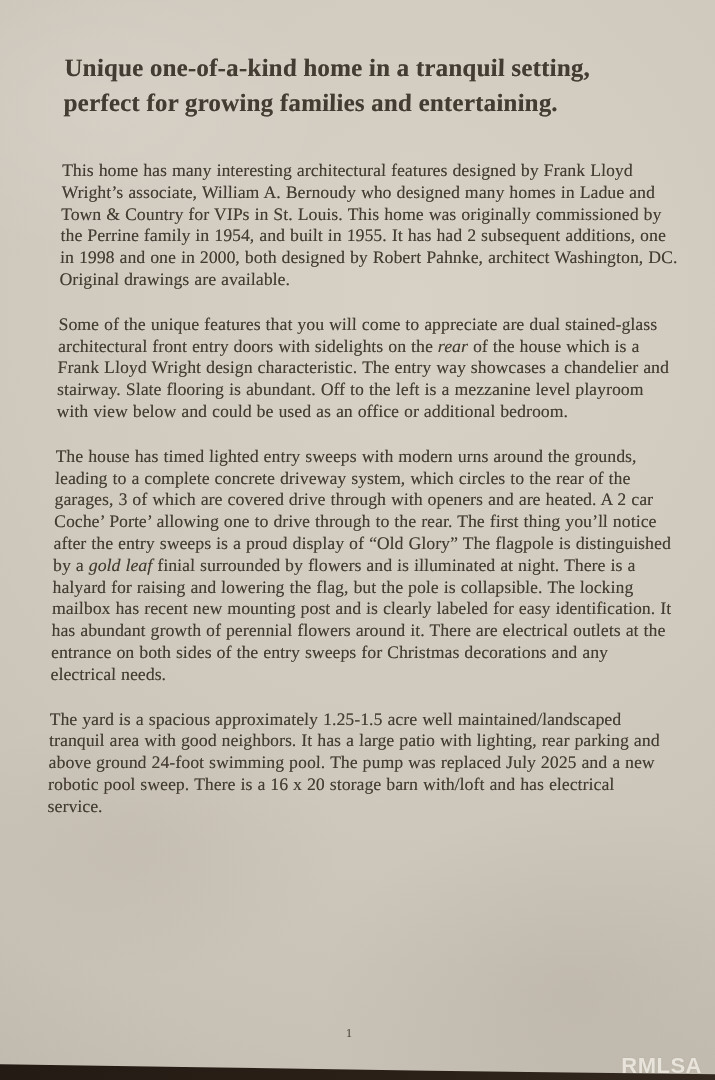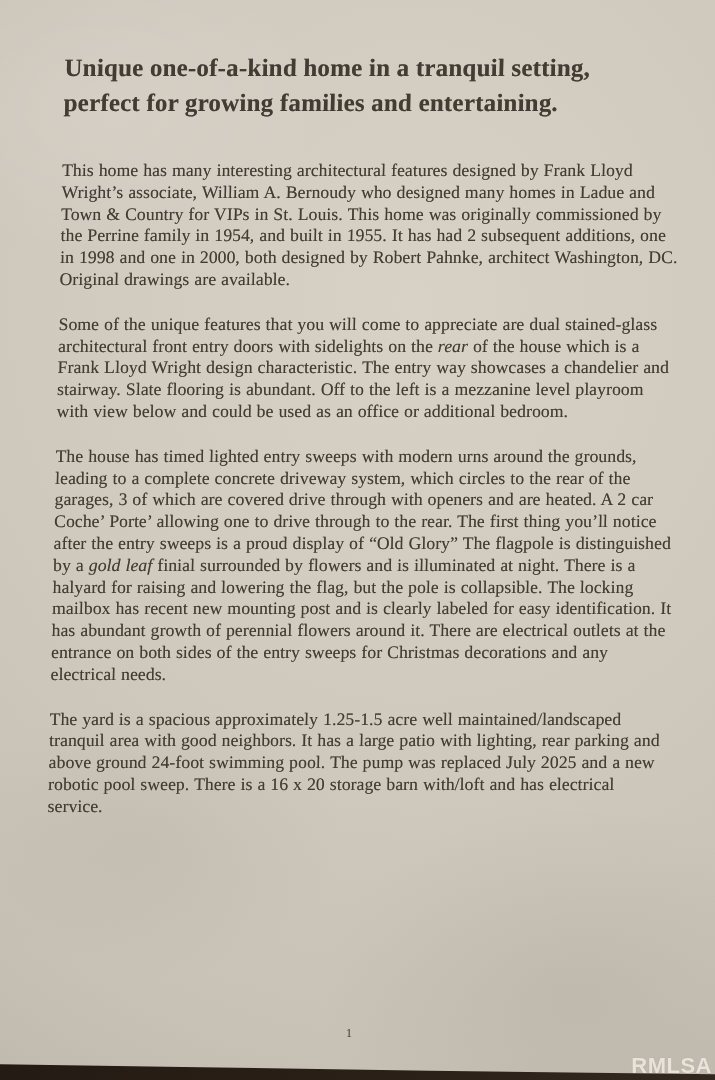--- a/index.html
+++ b/index.html
@@ -69,21 +69,21 @@
     position: absolute;
     left: 0;
     bottom: 0;
     width: 715px;
     height: 22px;
     background: linear-gradient(90deg, #241b14 0%, #2a2018 55%, #32281f 100%);
     clip-path: polygon(0 28%, 200px 42%, 430px 58%, 715px 74%, 715px 100%, 0 100%);
   }
   .watermark {
     position: absolute;
-    right: 3px;
+    right: 13px;
     bottom: 1px;
     font-family: "Liberation Sans", "DejaVu Sans", sans-serif;
     font-weight: bold;
     font-size: 22px;
     letter-spacing: 0.5px;
     color: rgba(250, 247, 240, 0.78);
     text-shadow: 0 0 1px rgba(120,110,95,0.35);
   }
 </style>
 </head>

